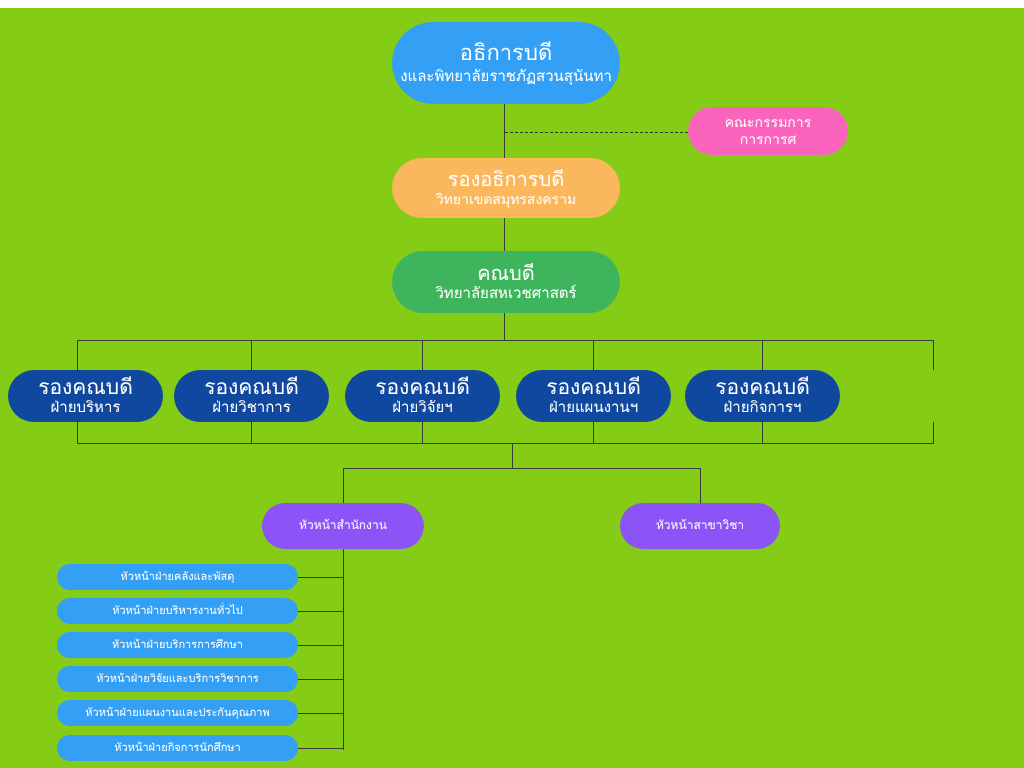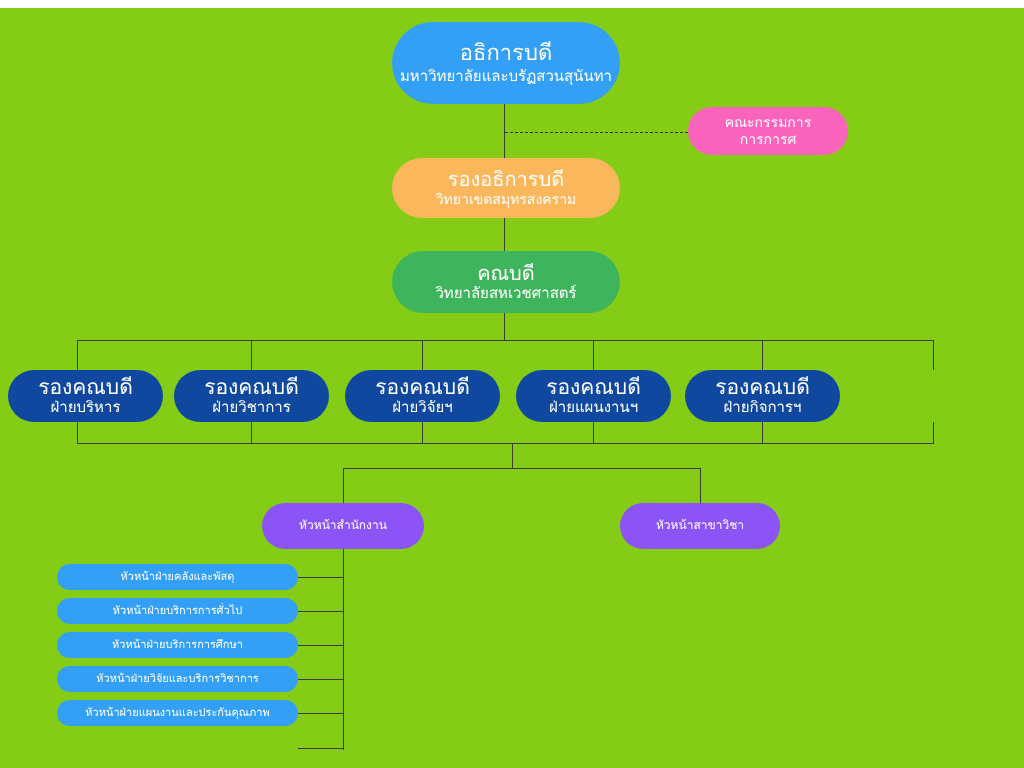--- a/index.html
+++ b/index.html
@@ -205,21 +205,21 @@
   <div class="line vline spine-subs"></div>
   <div class="line hline branch-sub branch-s0"></div>
   <div class="line hline branch-sub branch-s1"></div>
   <div class="line hline branch-sub branch-s2"></div>
   <div class="line hline branch-sub branch-s3"></div>
   <div class="line hline branch-sub branch-s4"></div>
   <div class="line hline branch-sub branch-s5"></div>
 
   <div class="node pill n-rector">
     <span class="t1">อธิการบดี</span>
-    <span class="t2">มหาวิทยาลัยและบรัฏสวนสุนันทา</span>
+    <span class="t2">งและพิทยาลัยราชภัฏสวนสุนันทา</span>
   </div>
 
   <div class="node pill n-committee">
     <span class="t1">คณะกรรมการ</span>
     <span class="t2">การการศ</span>
   </div>
 
   <div class="node pill n-vicerector">
     <span class="t1">รองอธิการบดี</span>
     <span class="t2">วิทยาเขตสมุทรสงคราม</span>
@@ -255,25 +255,28 @@
     <span class="t1">หัวหน้าสำนักงาน</span>
   </div>
   <div class="node pill n-head n-head-dept">
     <span class="t1">หัวหน้าสาขาวิชา</span>
   </div>
 
   <div class="node pill n-sub n-sub-0">
     <span class="t1">หัวหน้าฝ่ายคลังและพัสดุ</span>
   </div>
   <div class="node pill n-sub n-sub-1">
-    <span class="t1">หัวหน้าฝ่ายบริการการศั่วไป</span>
+    <span class="t1">หัวหน้าฝ่ายบริหารงานทั่วไป</span>
   </div>
   <div class="node pill n-sub n-sub-2">
     <span class="t1">หัวหน้าฝ่ายบริการการศึกษา</span>
   </div>
   <div class="node pill n-sub n-sub-3">
     <span class="t1">หัวหน้าฝ่ายวิจัยและบริการวิชาการ</span>
   </div>
   <div class="node pill n-sub n-sub-4">
     <span class="t1">หัวหน้าฝ่ายแผนงานและประกันคุณภาพ</span>
   </div>
+  <div class="node pill n-sub n-sub-5">
+    <span class="t1">หัวหน้าฝ่ายกิจการนักศึกษา</span>
+  </div>
 
 </div>
 
 </body></html>

